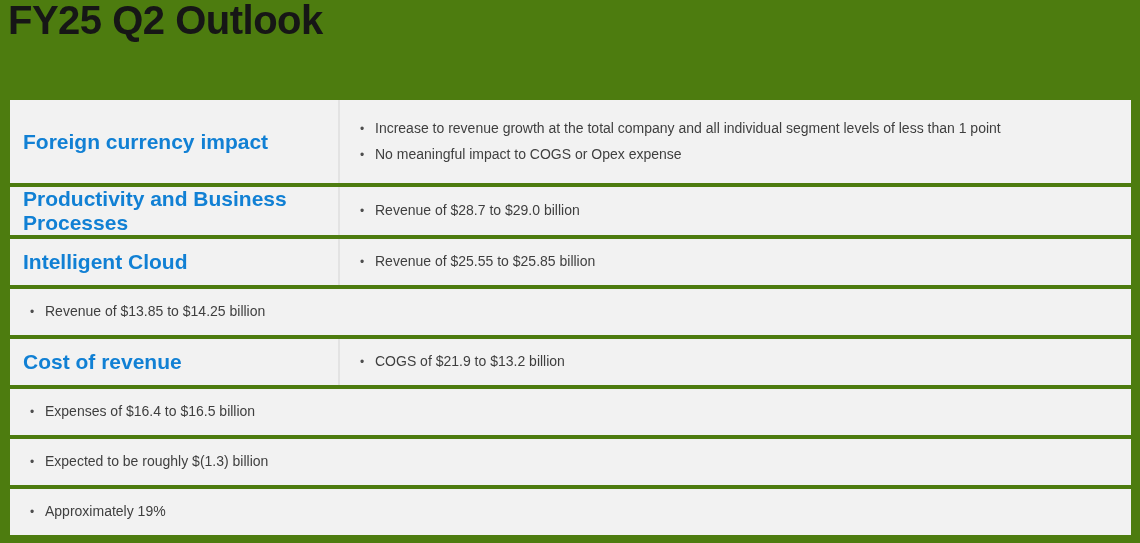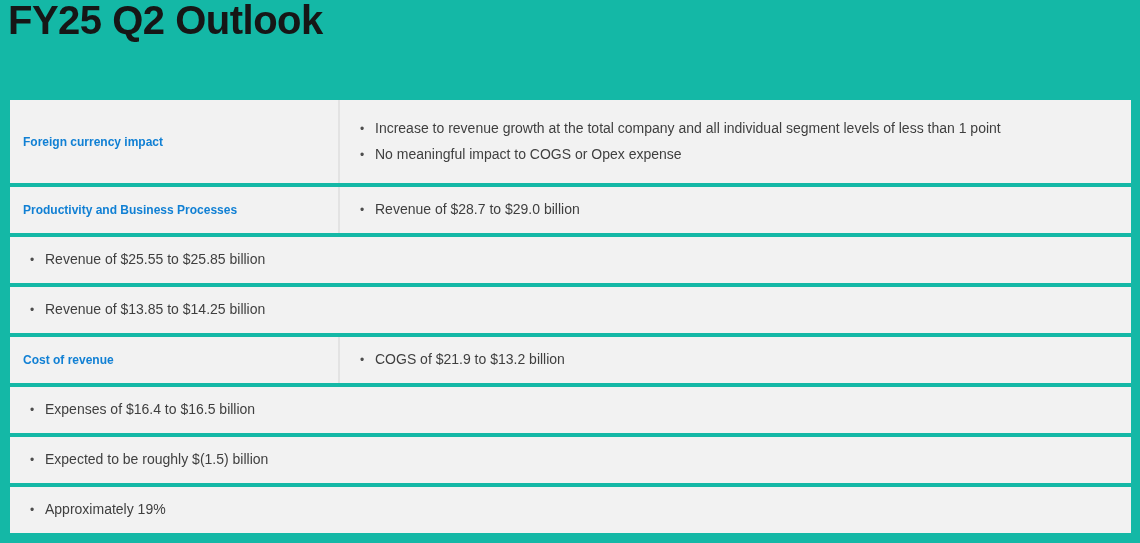--- a/index.html
+++ b/index.html
@@ -4,21 +4,21 @@
 <style>
   html, body {
     margin: 0;
     padding: 0;
     background: #ffffff;
   }
   .slide {
     position: relative;
     width: 1140px;
     height: 543px;
-    background: #14b8a6;
+    background: #4d7c0f;
     overflow: hidden;
     font-family: "Liberation Sans", "DejaVu Sans", sans-serif;
   }
   .title {
     position: absolute;
     left: 8px;
     top: -2px;
     margin: 0;
     font-size: 40px;
     font-weight: 700;
@@ -46,21 +46,21 @@
   }
   .label-cell {
     flex: 0 0 330px;
     width: 330px;
     box-sizing: border-box;
     border-right: 2px solid var(--divider, #e3e3e3);
     display: flex;
     align-items: center;
     padding-left: 13px;
     padding-right: 10px;
-    font-size: 12px;
+    font-size: 21px;
     font-weight: 700;
     color: var(--accent, #1180d4);
   }
   .bullet-cell {
     flex: 1 1 auto;
     display: flex;
     flex-direction: column;
     justify-content: center;
     gap: 9px;
     padding: 8px 12px 8px 20px;
@@ -107,20 +107,21 @@
     <div class="label-cell">Productivity and Business Processes</div>
     <div class="bullet-cell">
           <div class="bullet">
             <span class="dot">•</span>
             <span class="txt">Revenue of $28.7 to $29.0 billion</span>
           </div>
         </div>
   </div>
 
   <div class="row">
+    <div class="label-cell">Intelligent Cloud</div>
     <div class="bullet-cell">
           <div class="bullet">
             <span class="dot">•</span>
             <span class="txt">Revenue of $25.55 to $25.85 billion</span>
           </div>
         </div>
   </div>
 
   <div class="row">
     <div class="bullet-cell">
@@ -147,21 +148,21 @@
             <span class="dot">•</span>
             <span class="txt">Expenses of $16.4 to $16.5 billion</span>
           </div>
         </div>
   </div>
 
   <div class="row">
     <div class="bullet-cell">
           <div class="bullet">
             <span class="dot">•</span>
-            <span class="txt">Expected to be roughly $(1.5) billion</span>
+            <span class="txt">Expected to be roughly $(1.3) billion</span>
           </div>
         </div>
   </div>
 
   <div class="row">
     <div class="bullet-cell">
           <div class="bullet">
             <span class="dot">•</span>
             <span class="txt">Approximately 19%</span>
           </div>

